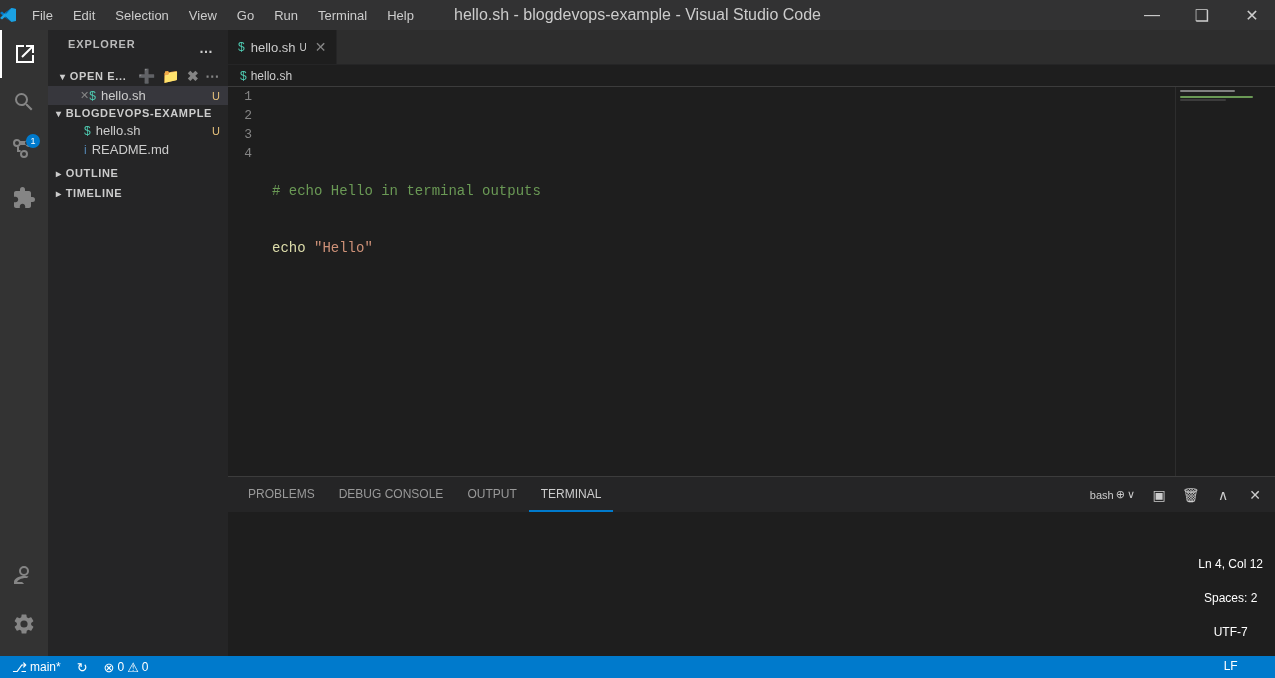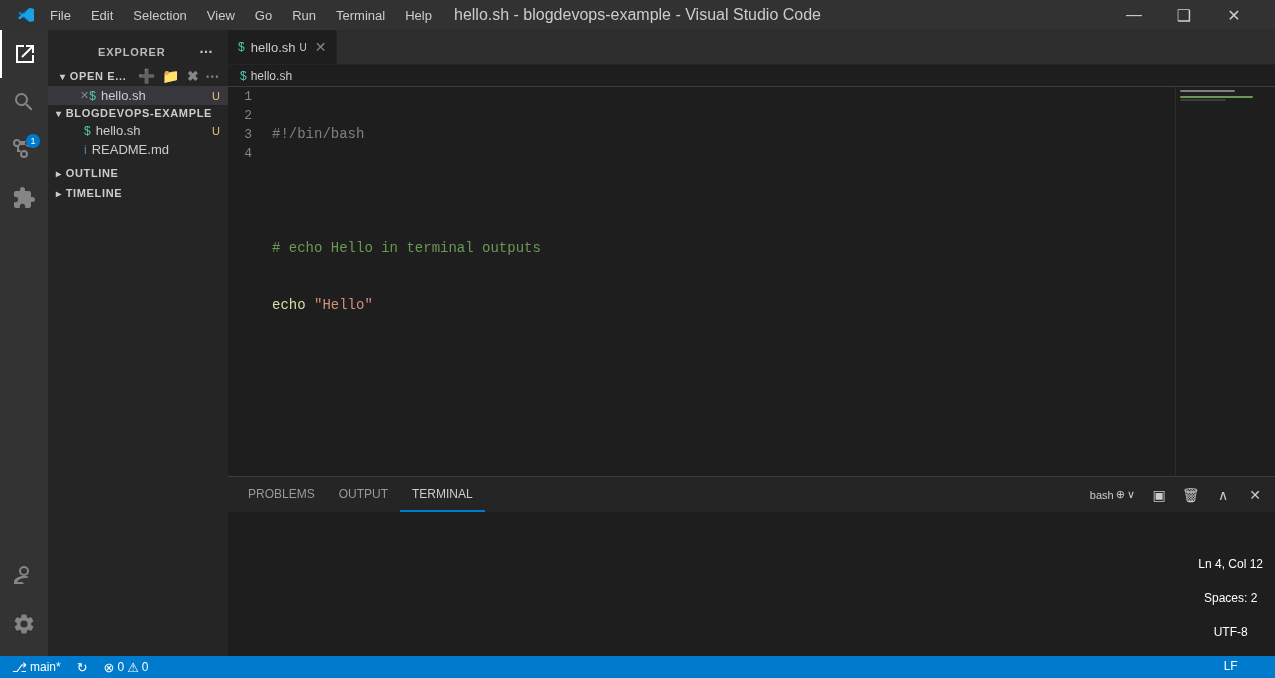--- a/index.html
+++ b/index.html
@@ -14,21 +14,21 @@
       display: flex;
       flex-direction: column;
     }
 
     
     #title-bar {
       height: 30px;
       background: #323233;
       display: flex;
       align-items: center;
-      padding: 0 18px;
+      padding: 0 0;
       justify-content: space-between;
       flex-shrink: 0;
     }
     #title-bar-left {
       display: flex;
       align-items: center;
       gap: 8px;
     }
     #vscode-logo {
       width: 16px;
@@ -123,29 +123,28 @@
     #sidebar {
       width: 180px;
       background: #252526;
       display: flex;
       flex-direction: column;
       flex-shrink: 0;
       overflow: hidden;
     }
     #sidebar-header {
       display: flex;
-      align-items: flex-end;
+      align-items: flex-start;
       justify-content: space-between;
       padding: 8px 12px 4px 20px;
       color: #bbbbbb;
       font-size: 11px;
       font-weight: 700;
       letter-spacing: 0.08em;
       text-transform: uppercase;
-      margin-left: 30px;
     }
     .sidebar-header-icons {
       display: flex;
       gap: 4px;
       color: #cccccc;
       font-size: 14px;
     }
     .sidebar-header-icon {
       cursor: pointer;
       padding: 2px;
@@ -550,38 +549,38 @@
     </div>
 
     <div id="code-editor">
       <div id="line-numbers">
         <span class="line-num">1</span>
         <span class="line-num">2</span>
         <span class="line-num">3</span>
         <span class="line-num">4</span>
       </div>
       <div id="code-content">
-        <span class="code-line"><span class="shebang">#!/bin/bash</span></span>
         <span class="code-line"> </span>
         <span class="code-line"><span class="comment"># echo Hello in terminal outputs</span></span>
         <span class="code-line"><span class="builtin">echo</span> <span class="string">"Hello"</span></span>
       </div>
       <div id="minimap">
         <div class="minimap-lines">
           <div class="minimap-line" style="width:60%; background:#808080;"></div>
           <div class="minimap-line" style="width:0%;"></div>
           <div class="minimap-line" style="width:80%; background:#6a9955;"></div>
           <div class="minimap-line" style="width:50%;"></div>
         </div>
       </div>
     </div>
 
     <div id="bottom-panel">
       <div id="panel-tabs">
         <div class="panel-tab">PROBLEMS</div>
+        <div class="panel-tab">DEBUG CONSOLE</div>
         <div class="panel-tab">OUTPUT</div>
         <div class="panel-tab active">TERMINAL</div>
         <div id="panel-actions">
           <div class="panel-action-btn" style="font-size:11px; gap:2px; width:auto; padding:0 4px;">
             <span>bash</span>
             <span>⊕</span>
             <span>∨</span>
           </div>
           <div class="panel-action-btn">▣</div>
           <div class="panel-action-btn">🗑</div>
@@ -610,21 +609,21 @@
     </div>
   </div>
   <div class="status-right">
     <div class="status-item">
       <span>Ln 4, Col 12</span>
     </div>
     <div class="status-item">
       <span>Spaces: 2</span>
     </div>
     <div class="status-item">
-      <span>UTF-8</span>
+      <span>UTF-7</span>
     </div>
     <div class="status-item">
       <span>LF</span>
     </div>
     <div class="status-item">
       <span>Shell Script</span>
     </div>
     <div class="status-item">
       <span class="status-icon">🔔</span>
     </div>

